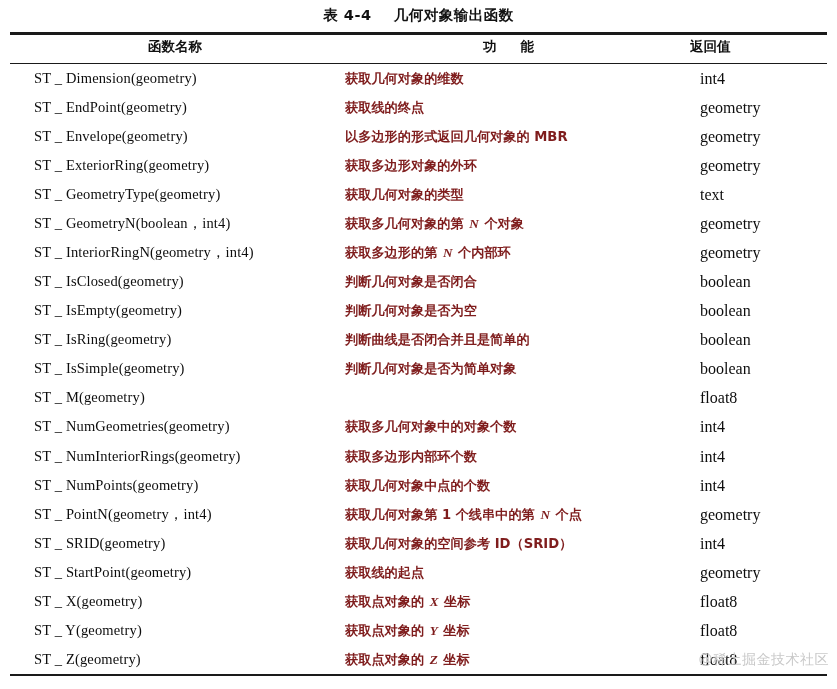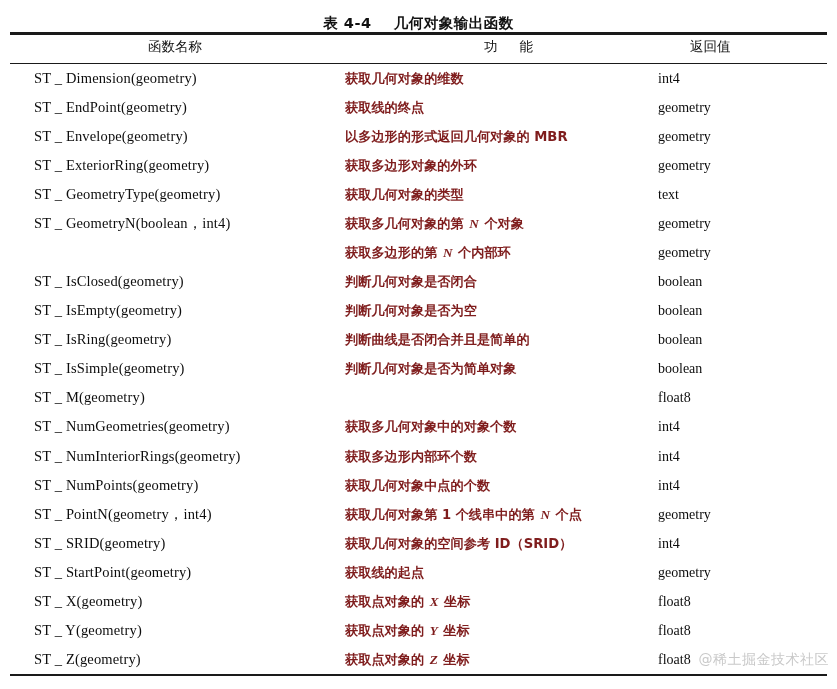--- a/index.html
+++ b/index.html
@@ -23,21 +23,20 @@
     top: 6px;
     left: 0;
     width: 837px;
     text-align: center;
     font-family: "DejaVu Sans", "Liberation Sans", sans-serif;
     font-size: 14.5px;
     font-weight: bold;
     letter-spacing: 0.5px;
     color: #111;
     white-space: pre;
-    margin-top: 8px;
   }
 
   
   .table-wrap {
     position: absolute;
     left: 10px;
     top: 32px;
     width: 817px;
   }
   .rule-top {
@@ -59,21 +58,21 @@
   
   .thead {
     position: relative;
     height: 28px;
   }
   .th {
     position: absolute;
     top: 3px;
     font-family: "DejaVu Sans", "Liberation Sans", sans-serif;
     font-size: 13.5px;
-    font-weight: normal;
+    font-weight: bold;
     color: #111;
     white-space: pre;
   }
   .th-name   { left: 0;   width: 330px; text-align: center; }
   .th-func   { left: 324px; width: 350px; text-align: center; letter-spacing: 1px; }
   .th-ret    { left: 680px; width: 137px; }
 
   
   .tbody {
     position: relative;
@@ -96,23 +95,23 @@
     margin-left: 12px;
   }
   .c-desc {
     left: 335px;
     font-family: "DejaVu Sans", "Liberation Sans", sans-serif;
     font-size: 13.2px;
     font-weight: bold;
     color: #7f1d1d;
   }
   .c-ret {
-    left: 648px;
-    font-family: "Liberation Serif", "DejaVu Serif", serif;
-    font-size: 14px;
+    left: 690px;
+    font-family: "Liberation Serif", "DejaVu Serif", serif;
+    font-size: 16px;
     color: #0d0d0d;
   }
 
   
   .c-desc i {
     font-family: "Liberation Serif", "DejaVu Serif", serif;
     font-style: italic;
     font-weight: bold;
     padding: 0 1px;
   }
@@ -173,20 +172,21 @@
         <div class="cell c-name">ST _ GeometryType(geometry)</div>
         <div class="cell c-desc">获取几何对象的类型</div>
         <div class="cell c-ret">text</div>
       </div>
       <div class="trow">
         <div class="cell c-name">ST _ GeometryN(boolean，int4)</div>
         <div class="cell c-desc">获取多几何对象的第 <i>N</i> 个对象</div>
         <div class="cell c-ret">geometry</div>
       </div>
       <div class="trow">
+        <div class="cell c-name">ST _ InteriorRingN(geometry，int4)</div>
         <div class="cell c-desc">获取多边形的第 <i>N</i> 个内部环</div>
         <div class="cell c-ret">geometry</div>
       </div>
       <div class="trow">
         <div class="cell c-name">ST _ IsClosed(geometry)</div>
         <div class="cell c-desc">判断几何对象是否闭合</div>
         <div class="cell c-ret">boolean</div>
       </div>
       <div class="trow">
         <div class="cell c-name">ST _ IsEmpty(geometry)</div>

